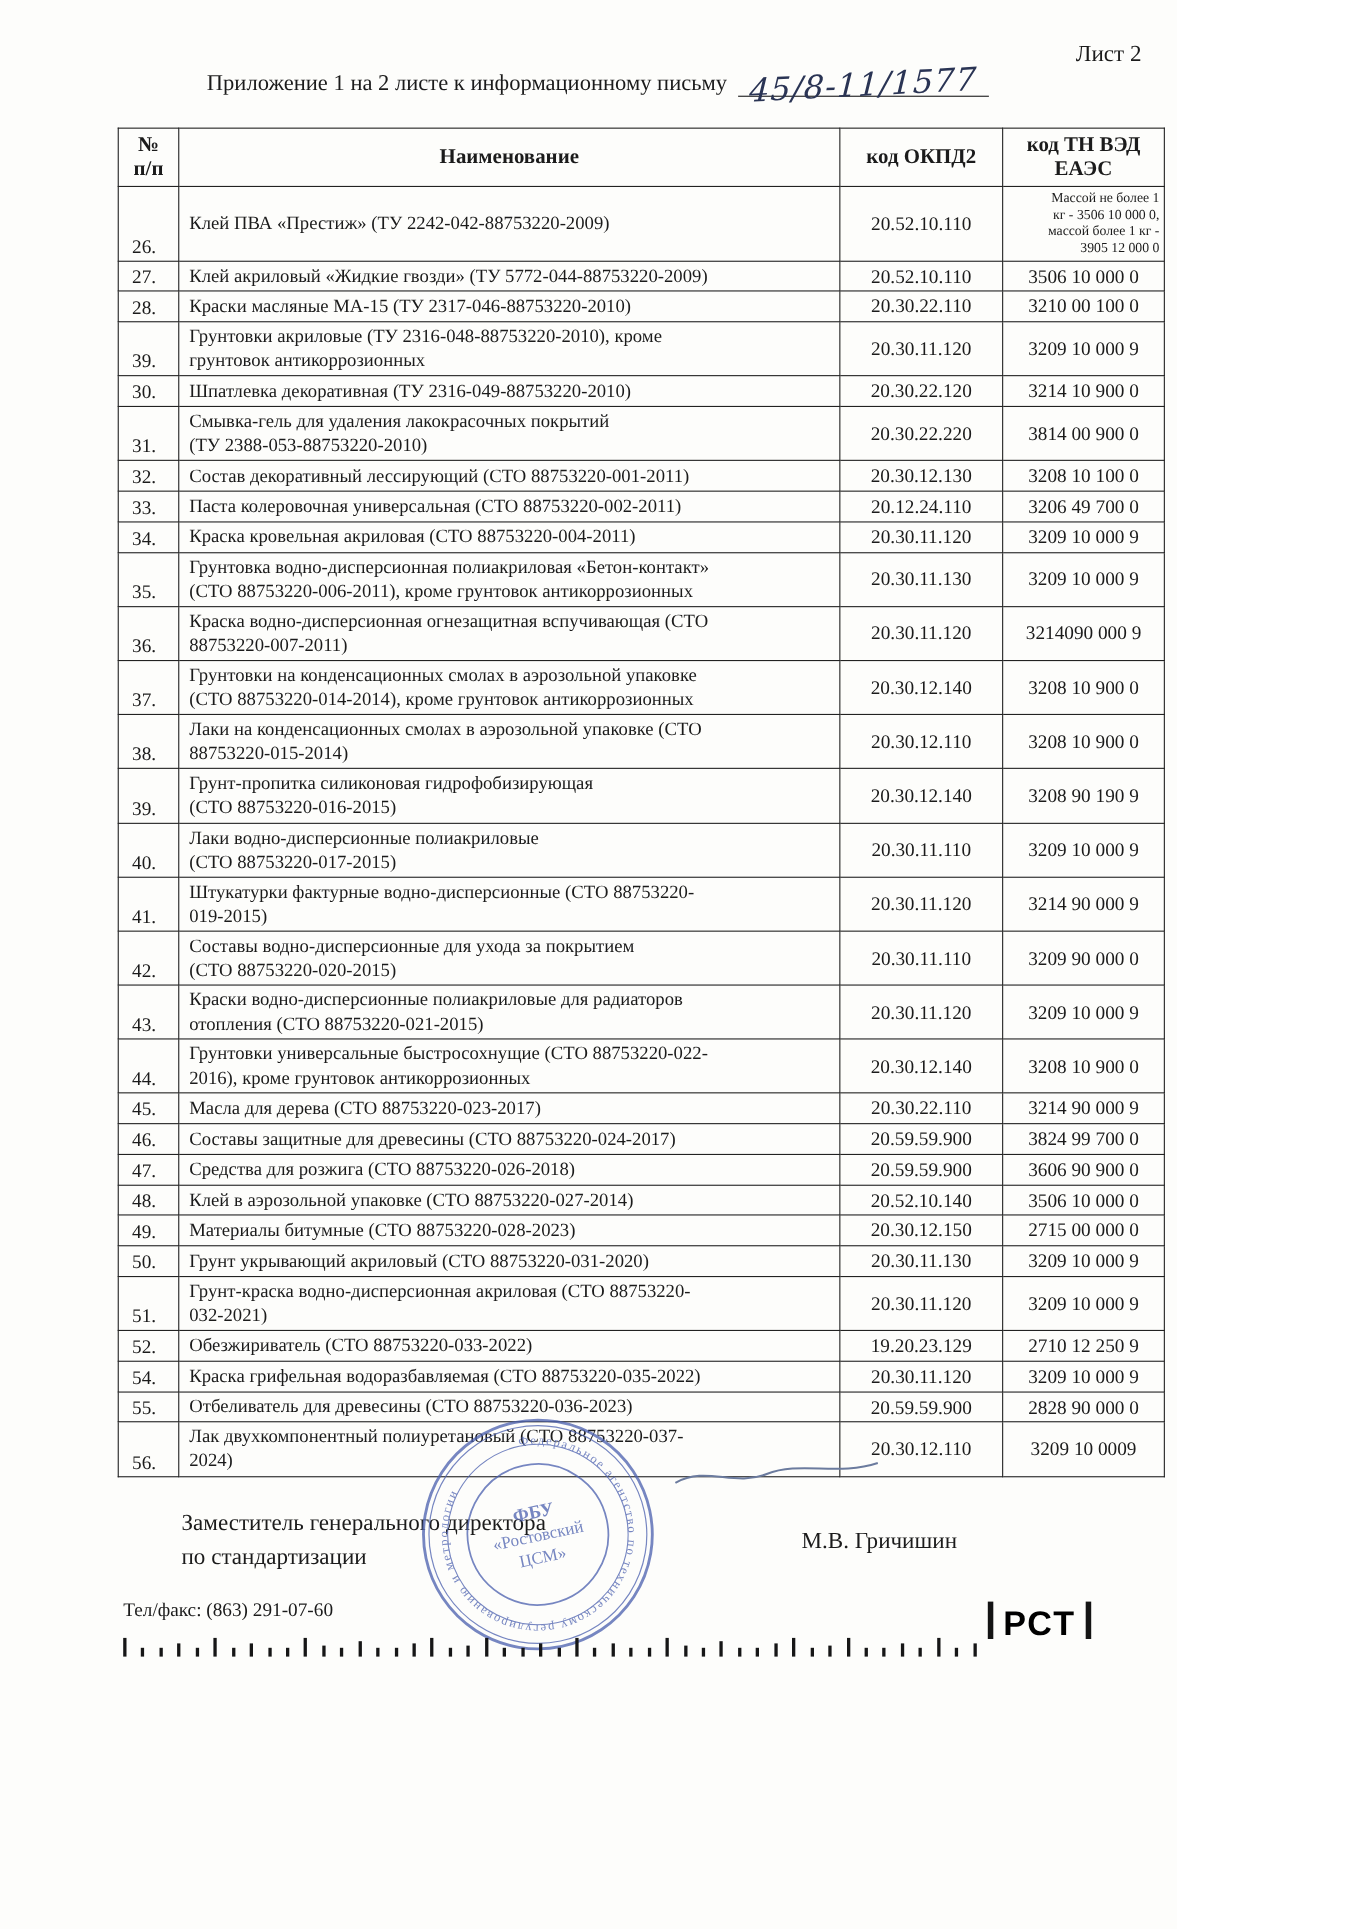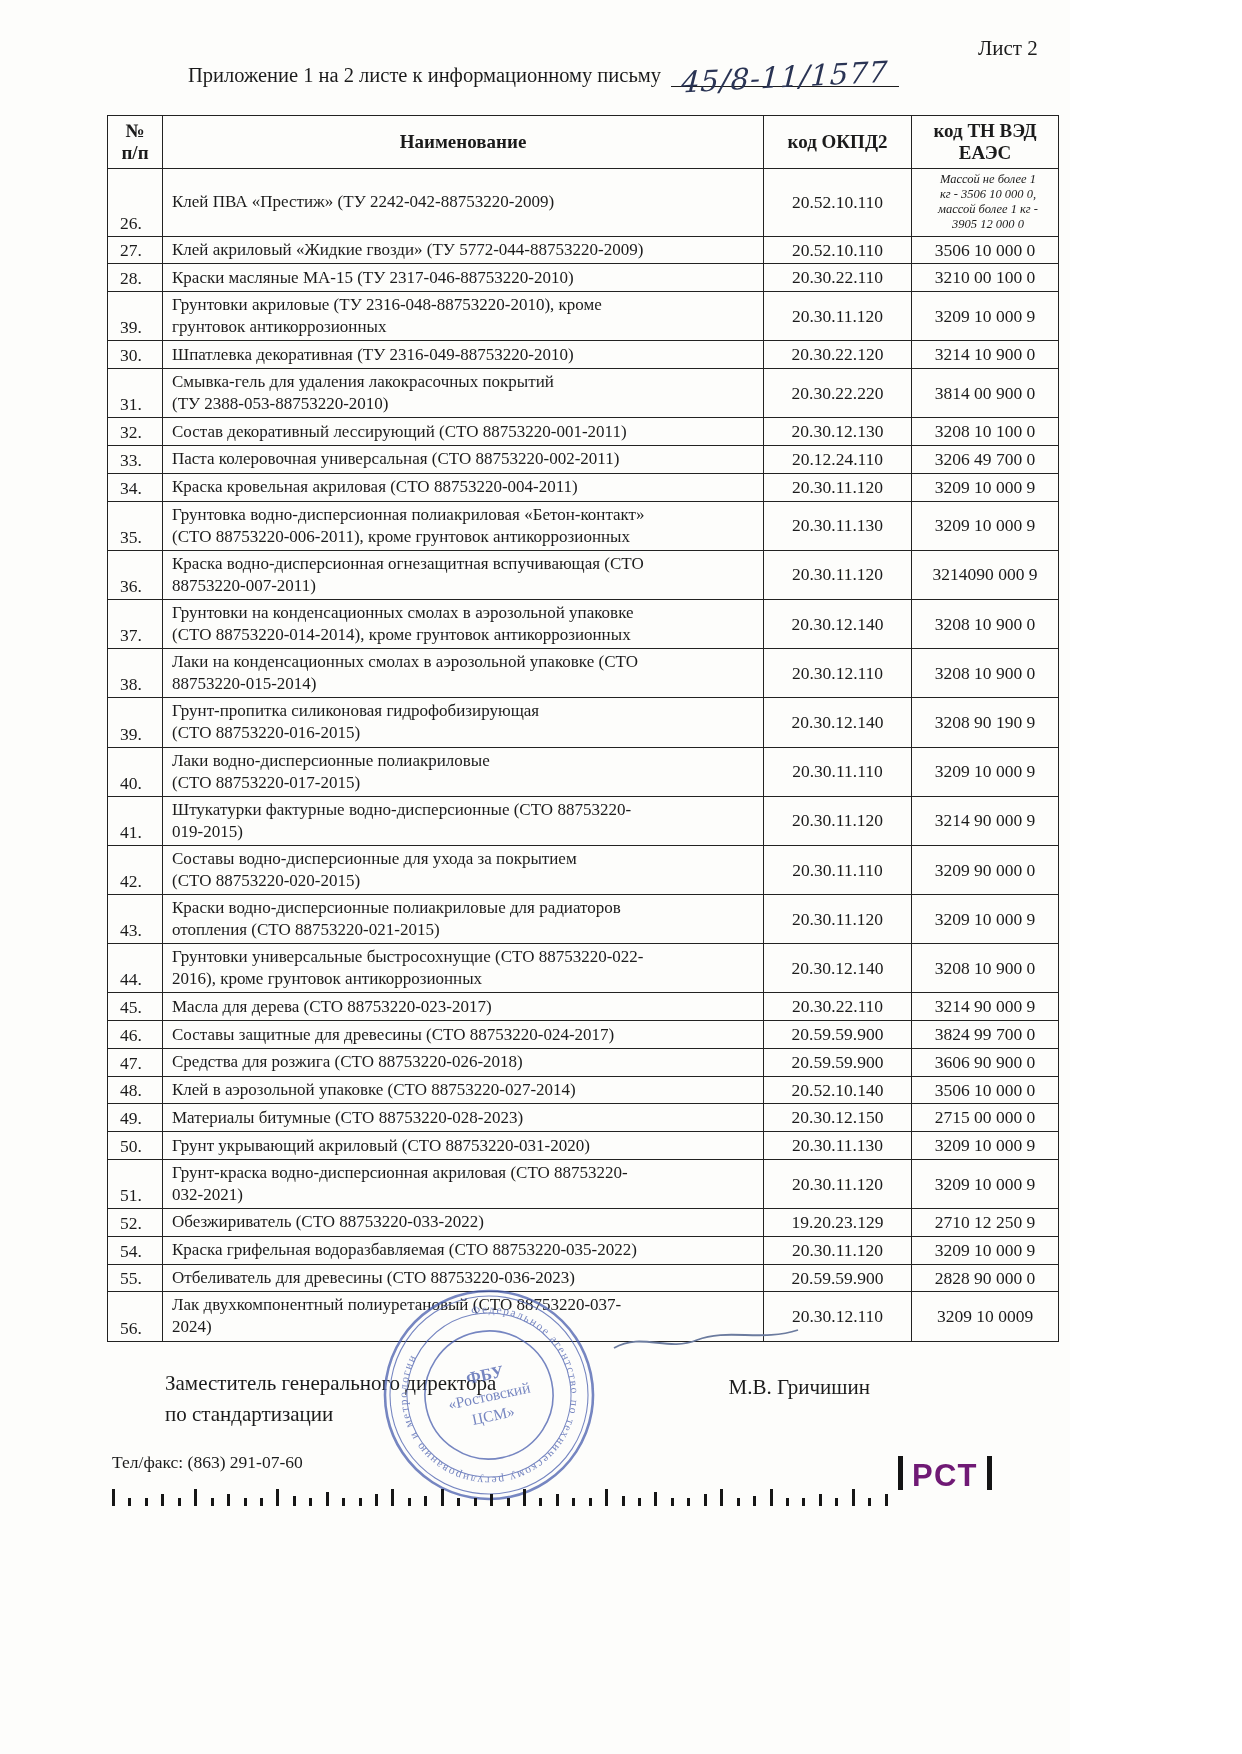--- a/index.html
+++ b/index.html
@@ -78,33 +78,32 @@
   }
   td.c-code-cell {
     text-align: center;
     vertical-align: middle;
     font-size: 17.5px;
     padding: 2px 4px;
     line-height: 1.3;
   }
   td.c-code-cell.small {
     font-size: 12.5px;
-    text-align: center;
+    text-align: right;
     line-height: 1.22;
     padding: 3px 4px 3px 10px;
-    font-style: italic;
   }
   .sig-row {
     display: flex;
     justify-content: space-between;
     margin: 26px 200px 0 165px;
     font-size: 21px;
     line-height: 1.5;
   }
-  .sig-name { margin-top: 4px; }
+  .sig-name { margin-top: 16px; }
   .executor {
     margin: 18px 0 0 112px;
     font-size: 17.5px;
     line-height: 1.55;
   }
   .stamp {
     position: absolute;
     left: 380px;
     bottom: 250px;
     width: 218px;
@@ -140,21 +139,21 @@
     background: #fdfdfb;
     padding: 0 6px;
   }
   .rst-bar { width: 5px; height: 34px; background: #141414; }
   .rst-label {
     font-family: "Liberation Sans", sans-serif;
     font-weight: bold;
     font-size: 31px;
     line-height: 0.95;
     letter-spacing: 2px;
-    color: #701a75;
+    color: #000000;
   }
 </style>
 </head>
 <body>
 
 <div class="page">
 
   <div class="sheet-label">Лист 2</div>
 
   <div class="appendix-line">

